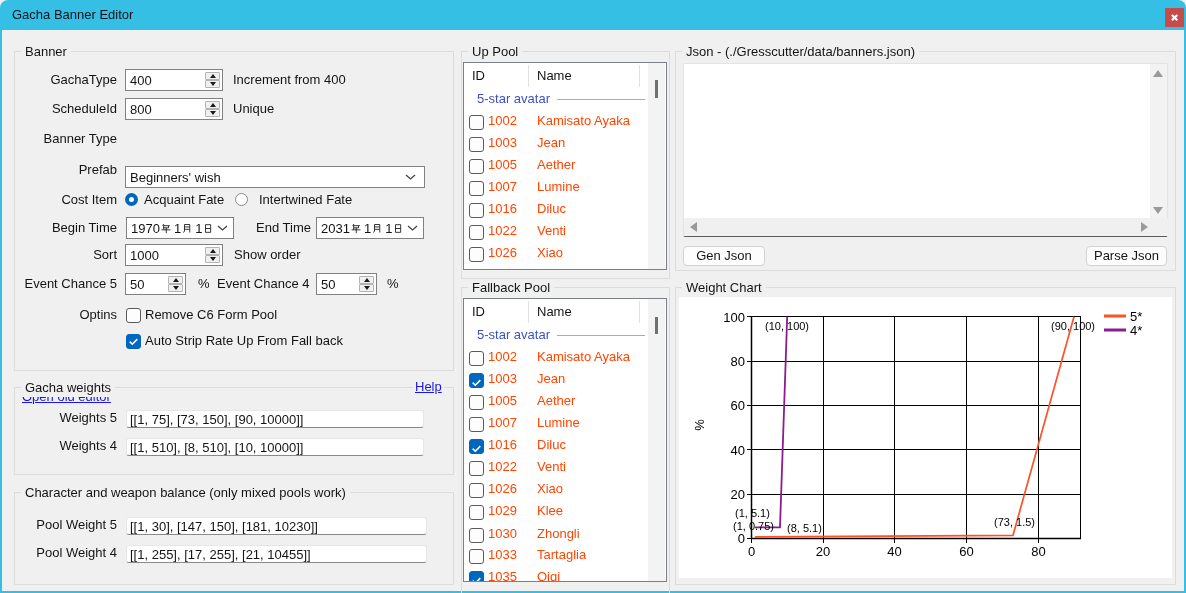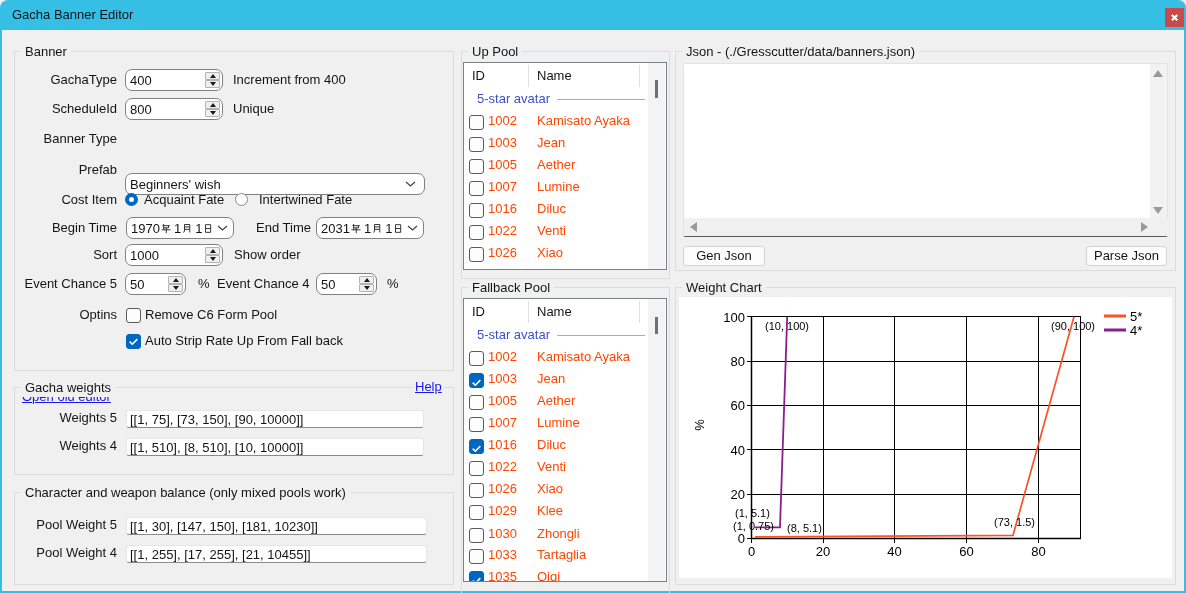--- a/index.html
+++ b/index.html
@@ -2,21 +2,21 @@
 <html><head>
 <meta charset="utf-8">
 <style>
   html,body{margin:0;padding:0;background:#fff;}
   #win{position:relative;width:1186px;height:593px;font-family:"Liberation Sans",sans-serif;font-size:13px;color:#141414;overflow:hidden;background:#f0f0f0;}
   .abs{position:absolute;white-space:nowrap;}
   .lab{position:absolute;white-space:nowrap;height:20px;line-height:20px;}
   .rlab{position:absolute;white-space:nowrap;height:20px;line-height:20px;text-align:right;}
   .gb{position:absolute;border:1px solid #dcdcdc;}
   .gb>span{position:absolute;top:-9px;left:6px;background:#f0f0f0;padding:0 4px;height:18px;line-height:18px;}
-  .inputbox{position:absolute;background:#fff;border:1px solid #818181;border-radius:7px;}
+  .inputbox{position:absolute;background:#fff;border:1px solid #818181;border-radius:0;}
   .inputbox .txt{position:absolute;left:4px;top:0;height:100%;display:flex;align-items:center;}
   .spinbtns{position:absolute;right:2px;top:2px;bottom:2px;width:15px;display:flex;flex-direction:column;justify-content:space-between;}
   .sb{height:8px;border:1px solid #b3b3b3;background:#f0f0f0;border-radius:1px;position:relative;}
   .sb i{position:absolute;left:50%;top:50%;width:0;height:0;}
   .sb.up i{transform:translate(-50%,-50%);border-left:3.2px solid transparent;border-right:3.2px solid transparent;border-bottom:4px solid #1a1a1a;}
   .sb.dn i{transform:translate(-50%,-50%);border-left:3.2px solid transparent;border-right:3.2px solid transparent;border-top:4px solid #1a1a1a;}
   .chev{position:absolute;top:50%;transform:translateY(-50%);}
   .tb{position:absolute;background:#fff;border:1px solid #e6e6e6;border-bottom:1px solid #8a8a8a;border-radius:3px;}
   .tb .txt{position:absolute;left:3px;top:0;height:100%;display:flex;align-items:center;}
   .link{color:#1b16f0;text-decoration:underline;}
@@ -74,21 +74,21 @@
         <div class="sb dn">
           <i></i>
         </div>
       </div>
   </div>
   <div class="lab" style="left:233px;top:99px;">Unique</div>
 
   <div class="rlab" style="left:20px;top:129px;width:97px;">Banner Type</div>
 
   <div class="rlab" style="left:20px;top:160px;width:97px;">Prefab</div>
-  <div class="inputbox" style="left:125px;top:173px;width:298px;height:20px;text-decoration:underline;">
+  <div class="inputbox" style="left:125px;top:166px;width:298px;height:20px;text-decoration:underline;">
     <div class="txt">Beginners' wish</div>
     <svg class="chev" style="right:8px;" width="11" height="7">
         <path d="M1 1.5 L5.5 5.5 L10 1.5" fill="none" stroke="#444" stroke-width="1.3"></path>
       </svg>
   </div>
 
   <div class="rlab" style="left:20px;top:190px;width:97px;">Cost Item</div>
   <div class="radio on" style="left:125px;top:193px;"></div>
   <div class="lab" style="left:144px;top:190px;">Acquaint Fate</div>
   <div class="radio off" style="left:235px;top:193px;"></div>

